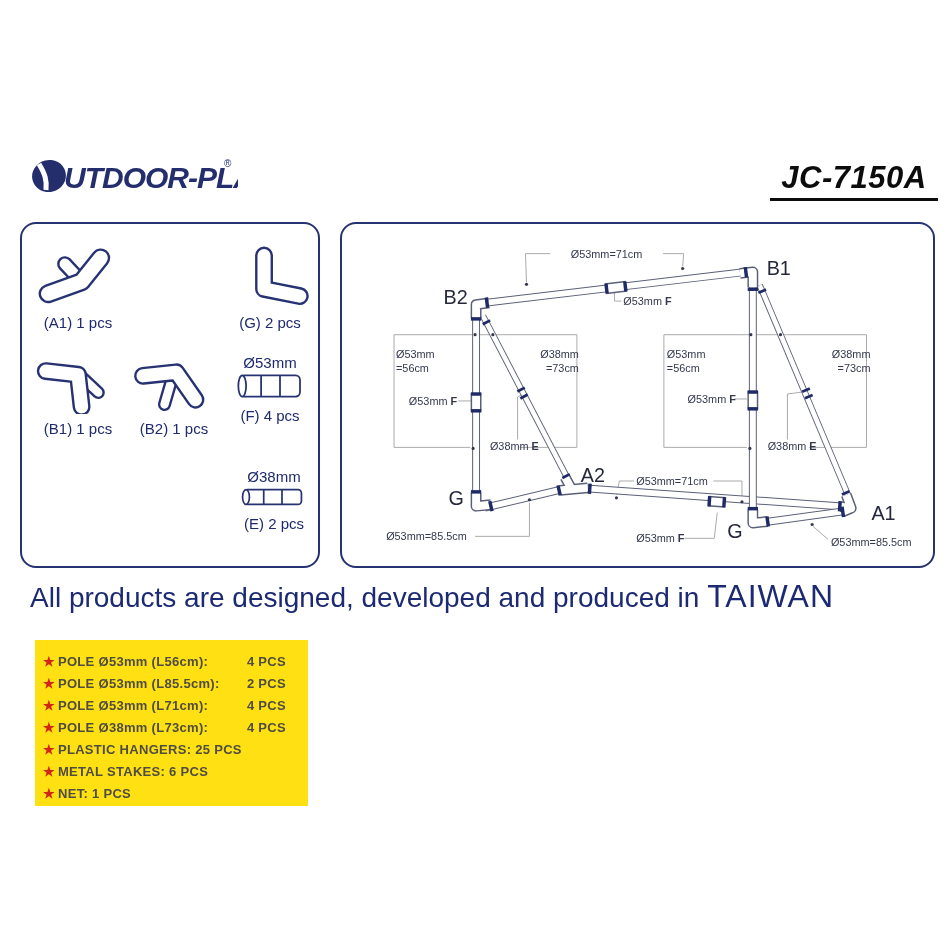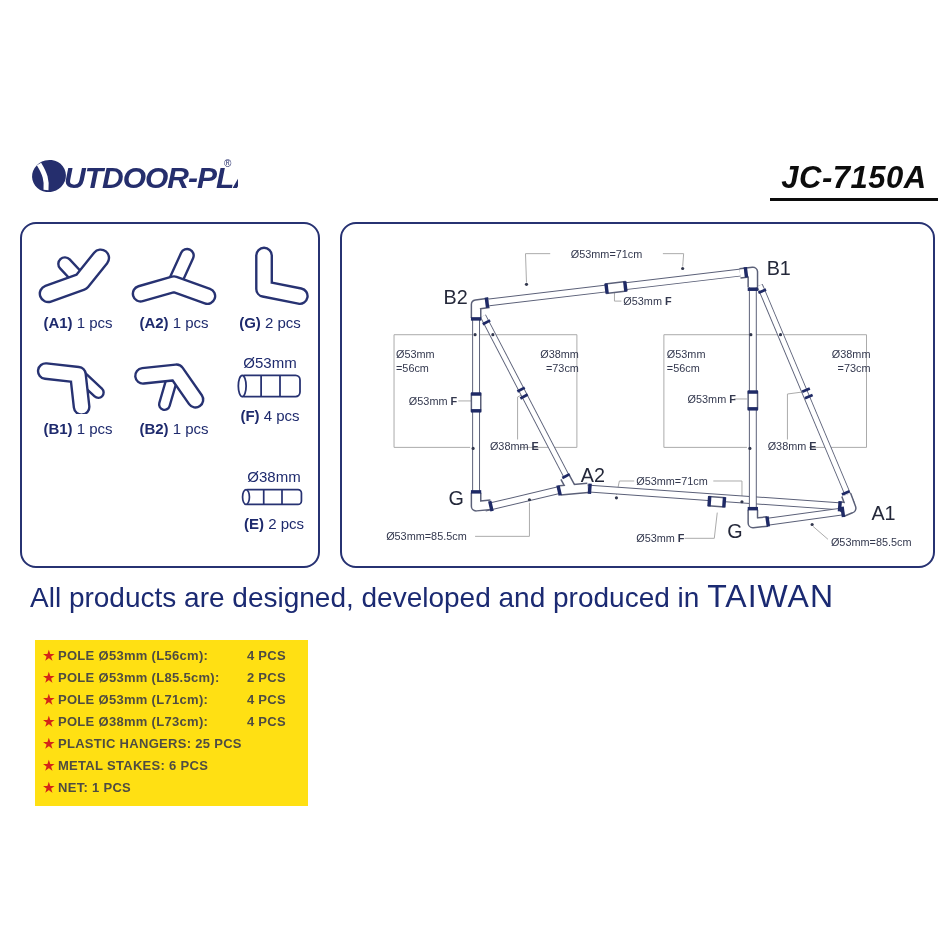--- a/index.html
+++ b/index.html
@@ -10,35 +10,35 @@
   #model{position:absolute;left:770px;top:160px;width:168px;text-align:center;
          font-size:31px;font-weight:bold;color:#0c0c0c;border-bottom:3px solid #0c0c0c;
          padding-bottom:2px;letter-spacing:.5px;font-style:italic;}
   
   .panel{position:absolute;top:222px;border:2px solid #273272;border-radius:16px;background:#fff;box-sizing:border-box;padding-left:16px;}
   #parts-panel{left:20px;width:300px;height:346px;}
   #diagram-panel{left:340px;width:595px;height:346px;}
   
   .cell{position:absolute;width:96px;text-align:center;}
   .cell .lbl{font-size:15px;color:#1e2a6d;margin-top:2px;white-space:nowrap;}
-  .cell .lbl b{font-weight:bold;}
+  .cell .lbl b{font-weight:normal;}
   .sizecap{font-size:15px;color:#1e2a6d;text-align:center;}
   #note{position:absolute;left:22px;top:238px;font-size:15px;line-height:21px;
         color:#1e2a6d;letter-spacing:.4px;text-align:left;}
   
   #tagline{position:absolute;left:30px;top:578px;width:920px;color:#1b2a72;white-space:nowrap;}
   #tagline .pre{font-size:28px;}
   #tagline .big{font-size:32px;letter-spacing:1px;}
   
   #bom{position:absolute;left:35px;top:640px;width:273px;height:166px;background:#ffe013;
        padding:8px 10px 0 8px;box-sizing:border-box;}
   .bom-row{display:flex;align-items:baseline;height:22px;font-size:13px;font-weight:bold;
            color:#4f4c42;letter-spacing:.3px;white-space:nowrap;}
   .bom-row .star{color:#d42418;font-size:13px;margin-right:3px;}
-  .bom-row .lb{flex:1;}
+  .bom-row .lb{flex:1;margin-top:6px;}
   .bom-row .qt{padding-right:12px;}
   
   .tube-o{stroke:#5b6078;fill:none;}
   .tube-w{stroke:#fff;fill:none;}
   .thin{stroke:#aaaaaa;stroke-width:1;fill:none;}
   .dtxt{font-size:11px;fill:#33384e;}
   .jl{font-size:20px;fill:#24283a;}
   .joint-ic{stroke:#273272;fill:none;stroke-linecap:round;stroke-linejoin:round;}
   .joint-icw{stroke:#fff;fill:none;stroke-linecap:round;stroke-linejoin:round;}
 </style>
@@ -62,29 +62,20 @@
   <div id="parts-panel" class="panel">
 
     <div class="cell" style="left:8px;top:22px;">
       <svg width="86" height="62" viewBox="0 0 70 52">
         <path class="joint-ic" stroke-width="13" d="M38 30 L24 15"></path>
         <path class="joint-icw" stroke-width="9" d="M38 30 L24 15"></path>
         <path class="joint-ic" stroke-width="16" d="M54 10 L38 30 L10 40"></path>
         <path class="joint-icw" stroke-width="12" d="M54 10 L38 30 L10 40"></path>
       </svg>
       <div class="lbl"><b>(A1)</b> <span>1 pcs</span></div>
-    </div>
-    <div class="cell" style="left:104px;top:22px;">
-      <svg width="86" height="62" viewBox="0 0 70 52">
-        <path class="joint-ic" stroke-width="13" d="M35 32 L46 8"></path>
-        <path class="joint-icw" stroke-width="9" d="M35 32 L46 8"></path>
-        <path class="joint-ic" stroke-width="15" d="M7 40 L35 32 L63 42"></path>
-        <path class="joint-icw" stroke-width="11" d="M7 40 L35 32 L63 42"></path>
-      </svg>
-      <div class="lbl"><b>(A2)</b> <span>1 pcs</span></div>
     </div>
     <div class="cell" style="left:200px;top:22px;">
       <svg width="86" height="62" viewBox="0 0 70 52">
         <path class="joint-ic" stroke-width="15" d="M30 8 L30 36 L60 42"></path>
         <path class="joint-icw" stroke-width="11" d="M30 8 L30 36 L60 42"></path>
       </svg>
       <div class="lbl"><b>(G)</b> <span>2 pcs</span></div>
     </div>
 
     <div class="cell" style="left:8px;top:128px;">

